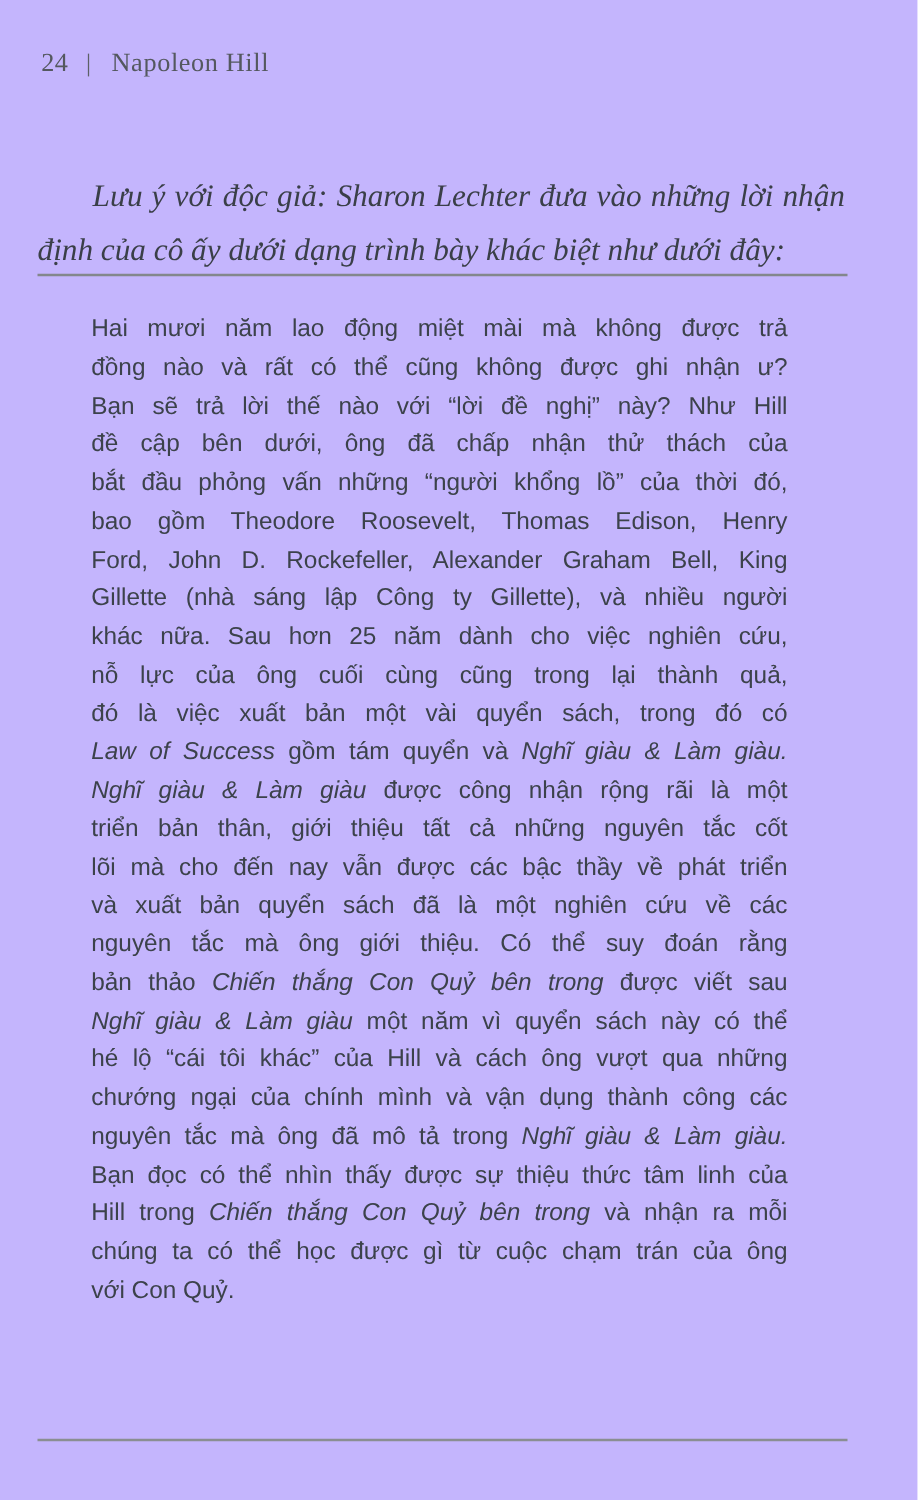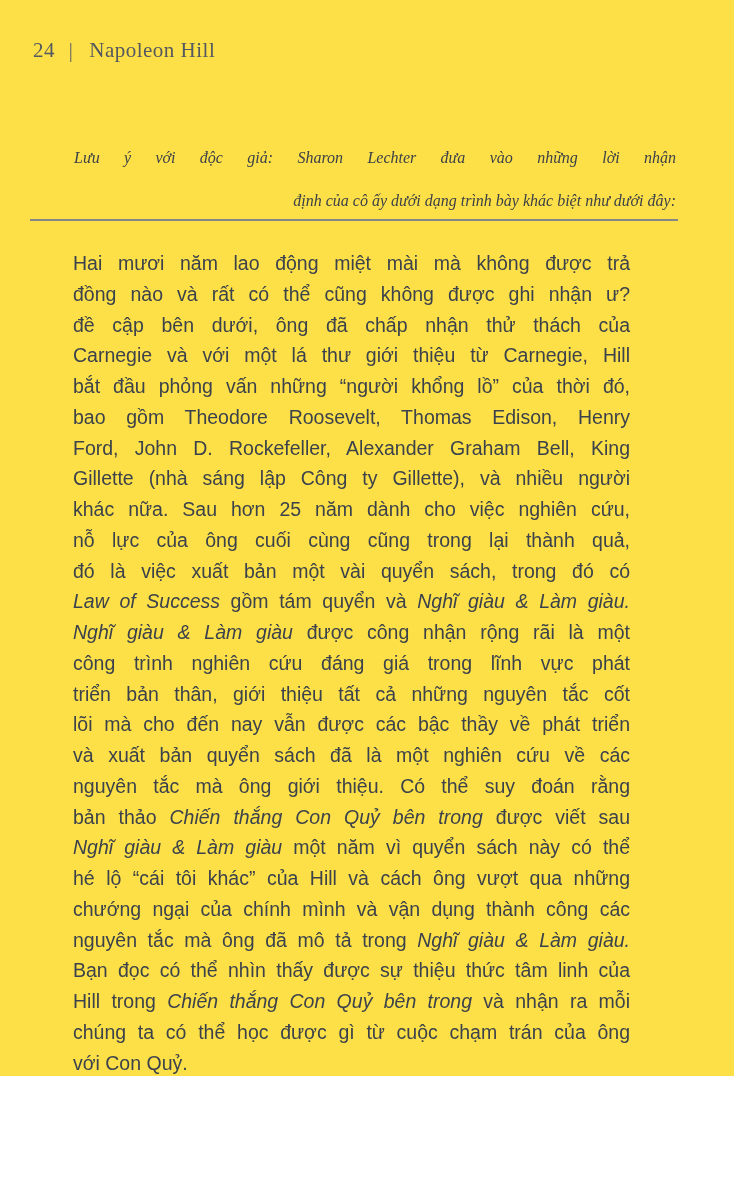--- a/index.html
+++ b/index.html
@@ -3,22 +3,22 @@
 <meta charset="utf-8">
 <style>
   html, body {
     margin: 0;
     padding: 0;
     background: #ffffff;
   }
   .page {
     position: relative;
     width: 734px;
-    height: 1076px;
-    background: #fde047;
+    height: 1200px;
+    background: #c4b5fd;
     overflow: hidden;
     font-family: "Liberation Sans", sans-serif;
   }
   
   .page-header {
     position: absolute;
     top: 38px;
     left: 33px;
     font-family: "Liberation Serif", serif;
     font-size: 21px;
@@ -31,25 +31,25 @@
   .page-header .rtitle { letter-spacing: 0.5px; }
 
   
   .intro {
     position: absolute;
     top: 136px;
     left: 30px;
     width: 646px;
     font-family: "Liberation Serif", serif;
     font-style: italic;
-    font-size: 16px;
+    font-size: 25px;
     line-height: 43px;
     color: #3a3f48;
   }
-  .intro-line { text-align: right; }
+  .intro-line { text-align: left; }
   .intro-line.just { text-align: justify; text-align-last: justify; }
   .intro-line.indent { text-indent: 44px; }
 
   
   .rule {
     position: absolute;
     left: 30px;
     width: 648px;
     height: 2px;
     background: #83878c;
@@ -84,32 +84,31 @@
   <div class="intro" id="intro">
       <div class="intro-line just indent">Lưu ý với độc giả: Sharon Lechter đưa vào những lời nhận</div>
       <div class="intro-line">định của cô ấy dưới dạng trình bày khác biệt như dưới đây:</div>
     </div>
 
   <div class="rule rule-top"></div>
 
   <div class="quote" id="quote">
       <div class="q-line just"><span>Hai mươi năm lao động miệt mài mà không được trả</span></div>
       <div class="q-line just"><span>đồng nào và rất có thể cũng không được ghi nhận ư?</span></div>
+      <div class="q-line just"><span>Bạn sẽ trả lời thế nào với “lời đề nghị” này? Như Hill</span></div>
       <div class="q-line just"><span>đề cập bên dưới, ông đã chấp nhận thử thách của</span></div>
-      <div class="q-line just"><span>Carnegie và với một lá thư giới thiệu từ Carnegie, Hill</span></div>
       <div class="q-line just"><span>bắt đầu phỏng vấn những “người khổng lồ” của thời đó,</span></div>
       <div class="q-line just"><span>bao gồm Theodore Roosevelt, Thomas Edison, Henry</span></div>
       <div class="q-line just"><span>Ford, John D. Rockefeller, Alexander Graham Bell, King</span></div>
       <div class="q-line just"><span>Gillette (nhà sáng lập Công ty Gillette), và nhiều người</span></div>
       <div class="q-line just"><span>khác nữa. Sau hơn 25 năm dành cho việc nghiên cứu,</span></div>
       <div class="q-line just"><span>nỗ lực của ông cuối cùng cũng trong lại thành quả,</span></div>
       <div class="q-line just"><span>đó là việc xuất bản một vài quyển sách, trong đó có</span></div>
       <div class="q-line just"><span class="it">Law of Success</span><span> gồm tám quyển và </span><span class="it">Nghĩ giàu &amp; Làm giàu.</span></div>
       <div class="q-line just"><span class="it">Nghĩ giàu &amp; Làm giàu</span><span> được công nhận rộng rãi là một</span></div>
-      <div class="q-line just"><span>công trình nghiên cứu đáng giá trong lĩnh vực phát</span></div>
       <div class="q-line just"><span>triển bản thân, giới thiệu tất cả những nguyên tắc cốt</span></div>
       <div class="q-line just"><span>lõi mà cho đến nay vẫn được các bậc thầy về phát triển</span></div>
       <div class="q-line just"><span>và xuất bản quyển sách đã là một nghiên cứu về các</span></div>
       <div class="q-line just"><span>nguyên tắc mà ông giới thiệu. Có thể suy đoán rằng</span></div>
       <div class="q-line just"><span>bản thảo </span><span class="it">Chiến thắng Con Quỷ bên trong</span><span> được viết sau</span></div>
       <div class="q-line just"><span class="it">Nghĩ giàu &amp; Làm giàu</span><span> một năm vì quyển sách này có thể</span></div>
       <div class="q-line just"><span>hé lộ “cái tôi khác” của Hill và cách ông vượt qua những</span></div>
       <div class="q-line just"><span>chướng ngại của chính mình và vận dụng thành công các</span></div>
       <div class="q-line just"><span>nguyên tắc mà ông đã mô tả trong </span><span class="it">Nghĩ giàu &amp; Làm giàu.</span></div>
       <div class="q-line just"><span>Bạn đọc có thể nhìn thấy được sự thiệu thức tâm linh của</span></div>

